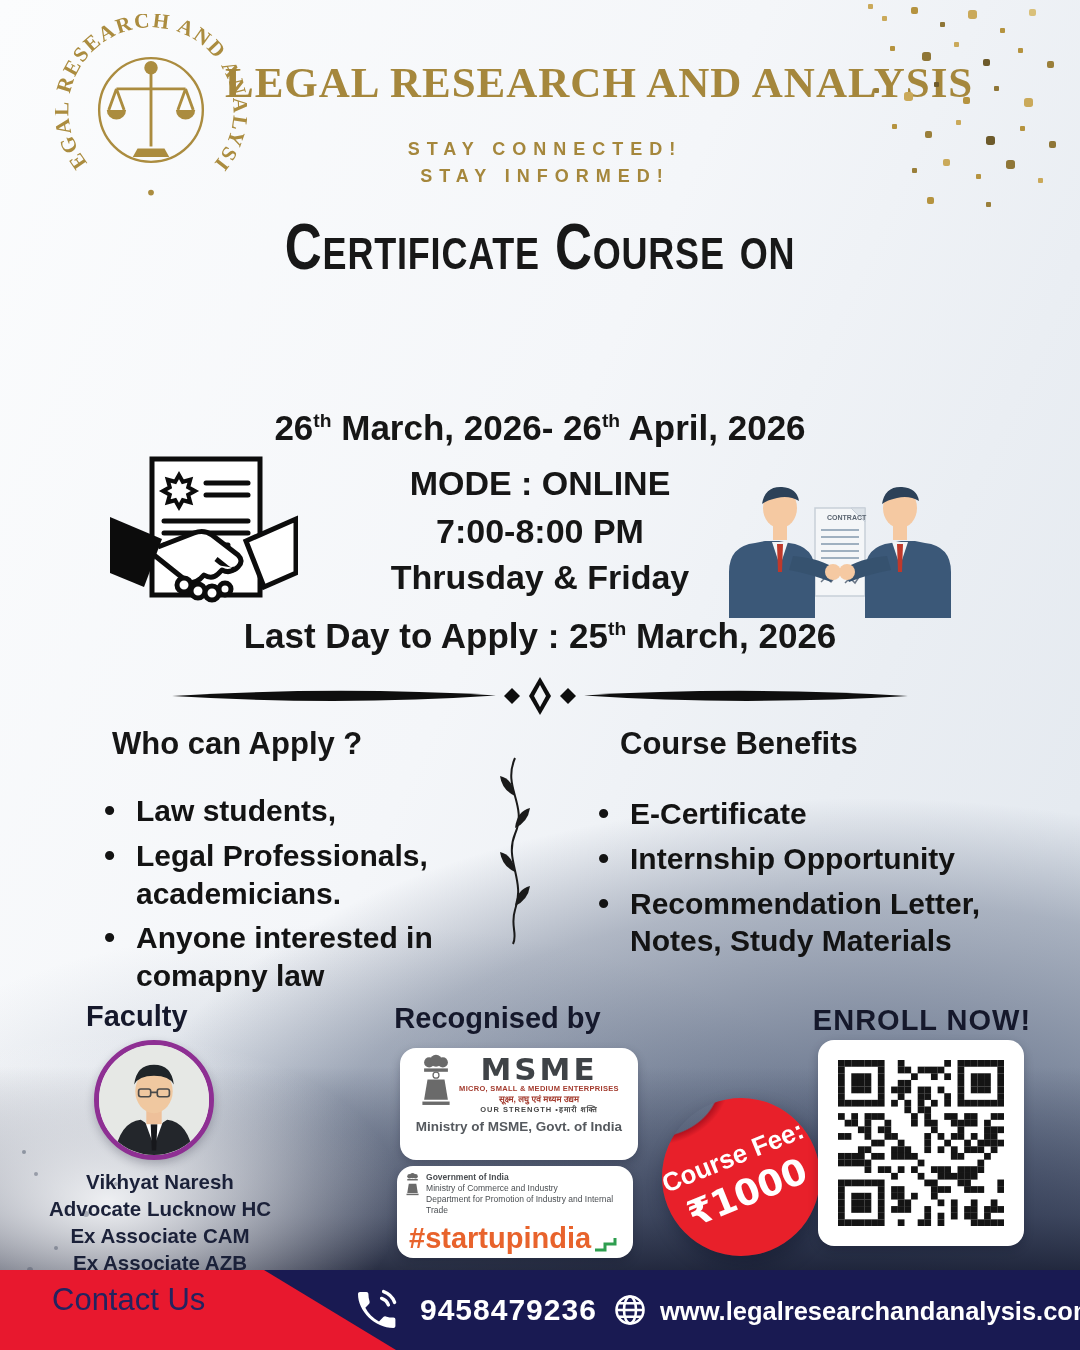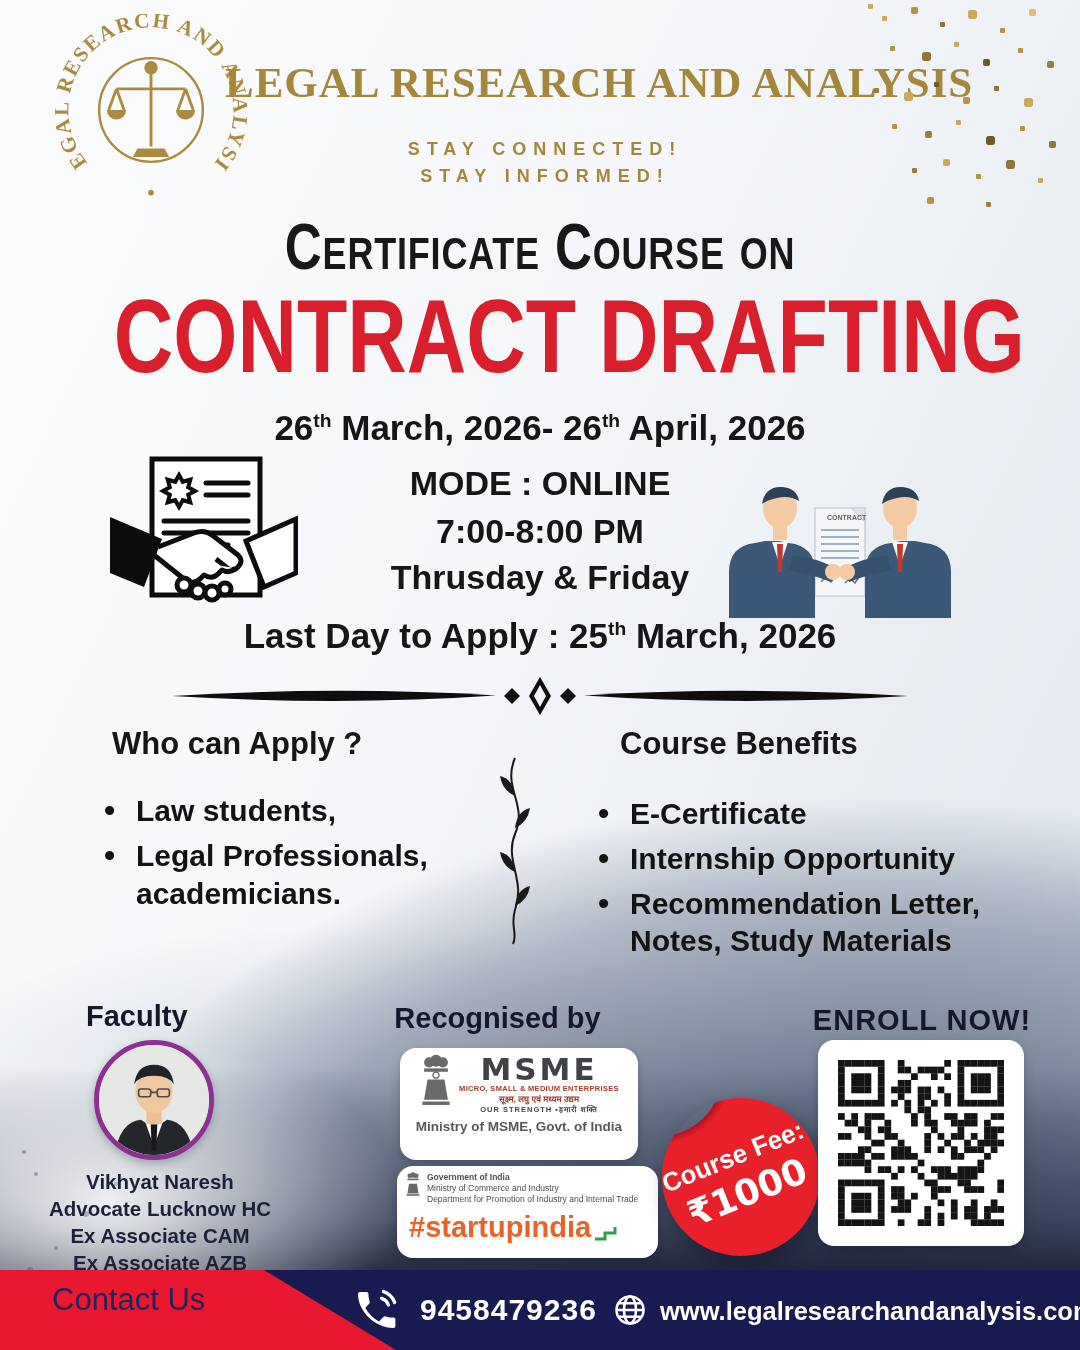--- a/index.html
+++ b/index.html
@@ -80,21 +80,21 @@
   .msme-card{top:1048px;left:400px;width:238px;height:112px;padding:6px 8px 4px 8px;box-sizing:border-box;}
   .msme-row{display:flex;align-items:flex-start;gap:6px;justify-content:center;}
   .msme-col{text-align:center;}
   .msme-logo{font-family:"DejaVu Sans",sans-serif;font-size:31px;font-weight:900;letter-spacing:3px;
              color:#3f4347;line-height:30px;}
   .msme-l1{font-size:7.5px;font-weight:700;color:#a33b2e;letter-spacing:.3px;}
   .msme-l2{font-size:8.5px;font-weight:700;color:#a33b2e;}
   .msme-l3{font-size:7.5px;font-weight:800;color:#474747;letter-spacing:1px;}
   .msme-cap{margin-top:5px;text-align:center;font-size:13.5px;font-weight:800;color:#55595e;}
 
-  .startup-card{top:1166px;left:397px;width:261px;height:92px;padding:6px 8px;box-sizing:border-box;}
+  .startup-card{top:1166px;left:397px;width:236px;height:92px;padding:6px 8px;box-sizing:border-box;}
   .gov-row{display:flex;gap:6px;align-items:flex-start;}
   .gov-col{font-size:8.5px;color:#4a4e52;line-height:11px;}
   .gov-col .g1{font-weight:700;}
   .startup-logo{margin-top:6px;margin-left:4px;font-size:29px;font-weight:800;color:#e8632c;letter-spacing:0;}
   .startup-step{display:inline-block;vertical-align:-4px;margin-left:2px;}
 
   .fee-badge{top:1098px;left:662px;width:158px;height:158px;border-radius:50%;transform:rotate(-22deg);
     background:radial-gradient(95px 72px at 26% -16%, rgba(0,0,0,0) 55%, #b5121f 57%, #e8202a 67%);
     box-shadow:0 10px 18px rgba(10,15,35,.4);display:flex;flex-direction:column;align-items:center;
     justify-content:center;color:#ffffff;text-align:center;}
@@ -140,23 +140,20 @@
   </svg>
   <div class="abs brand">LEGAL RESEARCH AND ANALYSIS</div>
   <div class="abs tagline tag1">STAY CONNECTED!</div>
   <div class="abs tagline tag2">STAY INFORMED!</div>
   <div class="abs gold-dots"></div>
   <div class="abs speckles"></div>
 
   <div class="abs ctr title1">
     <span class="cond">Certificate Course on</span>
   </div>
-  <div class="abs ctr title2">
-    <span class="cond">CONTRACT DRAFTING</span>
-  </div>
 
   <div class="abs ctr sched t-date">
     <span>26</span><sup>th</sup><span> March, 2026- 26</span><sup>th</sup><span> April, 2026</span>
   </div>
   <div class="abs ctr sched t-mode">MODE : ONLINE</div>
   <div class="abs ctr sched t-time">7:00-8:00 PM</div>
   <div class="abs ctr sched t-days">Thrusday &amp; Friday</div>
   <div class="abs ctr sched t-last">
     <span>Last Day to Apply : 25</span><sup>th</sup><span> March, 2026</span>
   </div>
@@ -231,20 +228,21 @@
     <polygon points="380,1 391,20 380,39 369,20" fill="#0e0e0e"></polygon>
     <polygon points="380,9 386,20 380,31 374,20" fill="#f2f4f7"></polygon>
   </svg>
 
   <div class="abs col-title who-title">Who can Apply ?</div>
   <div class="abs col-title ben-title">Course Benefits</div>
 
   <ul class="abs blist who-list">
     <li>Law students,</li>
     <li>Legal Professionals, academicians.</li>
+    <li>Anyone interested in comapny law</li>
   </ul>
   <ul class="abs blist ben-list">
     <li>E-Certificate</li>
     <li>Internship Opportunity</li>
     <li>Recommendation Letter, Notes, Study Materials</li>
   </ul>
 
   <svg class="abs vine" viewBox="0 0 34 190">
     <path d="M17,2 C4,32 30,48 17,78 C6,104 28,124 17,154 C12,170 20,178 15,188" stroke="#1a1a1a" stroke-width="2" fill="none"></path>
     <path d="M17,40 q-13,-6 -15,-20 q13,3 15,20 z" fill="#1a1a1a"></path>

